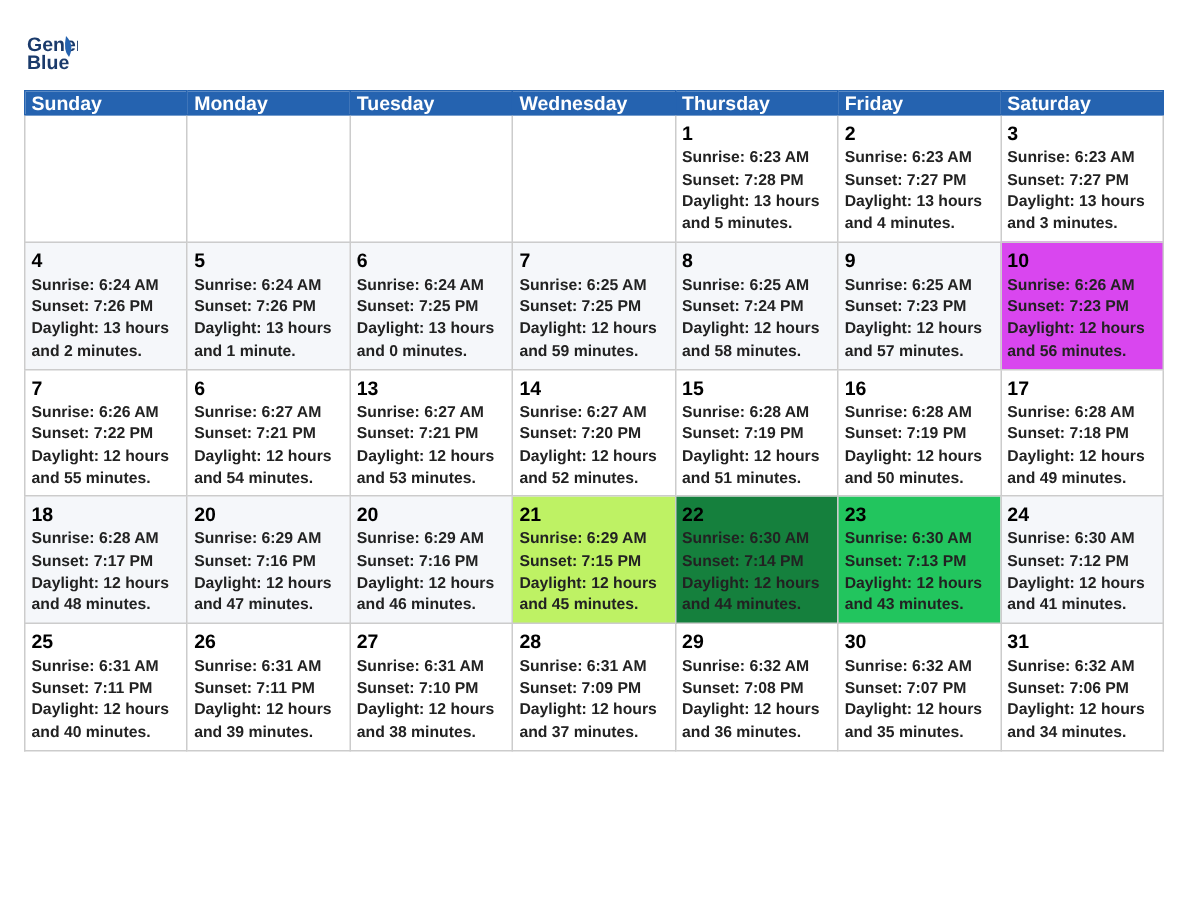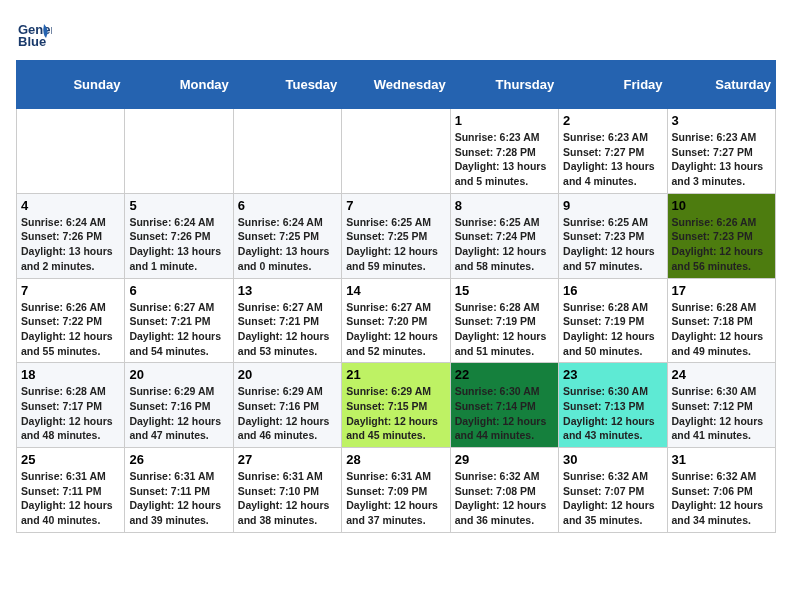--- a/index.html
+++ b/index.html
@@ -46,22 +46,22 @@
     }
     .calendar {
       width: 100%;
       border-collapse: collapse;
       margin-top: 8px;
       font-size: 11px;
     }
     .calendar th {
       background: #2563b0;
       color: #fff;
-      padding: 16px 4px;
-      text-align: right;
+      padding: 0 4px;
+      text-align: left;
       font-size: 13px;
       border: 1px solid #2563b0;
     }
     .calendar td {
       border: 1px solid #ccc;
       vertical-align: top;
       padding: 4px;
       width: calc(100%/7);
       min-height: 80px;
       background: #fff;
@@ -182,21 +182,21 @@
 Daylight: 12 hours
 and 58 minutes.</div>
         </td>
         <td style="background: rgb(245, 247, 250);">
           <span class="day-number">9</span>
           <div class="day-info" style="white-space: pre-line;">Sunrise: 6:25 AM
 Sunset: 7:23 PM
 Daylight: 12 hours
 and 57 minutes.</div>
         </td>
-        <td style="background: #4d7c0f; margin-left: 47px;">
+        <td style="background: #d946ef; margin-left: 47px;">
           <span class="day-number">10</span>
           <div class="day-info" style="white-space: pre-line;">Sunrise: 6:26 AM
 Sunset: 7:23 PM
 Daylight: 12 hours
 and 56 minutes.</div>
         </td>
       </tr>
       <tr>
         <td>
           <span class="day-number">7</span>
@@ -277,21 +277,21 @@
 Daylight: 12 hours
 and 45 minutes.</div>
         </td>
         <td style="background: #15803d;">
           <span class="day-number">22</span>
           <div class="day-info" style="white-space: pre-line;">Sunrise: 6:30 AM
 Sunset: 7:14 PM
 Daylight: 12 hours
 and 44 minutes.</div>
         </td>
-        <td style="background: #5eead4;">
+        <td style="background: #22c55e;">
           <span class="day-number">23</span>
           <div class="day-info" style="white-space: pre-line;">Sunrise: 6:30 AM
 Sunset: 7:13 PM
 Daylight: 12 hours
 and 43 minutes.</div>
         </td>
         <td style="background: rgb(245, 247, 250);">
           <span class="day-number">24</span>
           <div class="day-info" style="white-space: pre-line;">Sunrise: 6:30 AM
 Sunset: 7:12 PM

